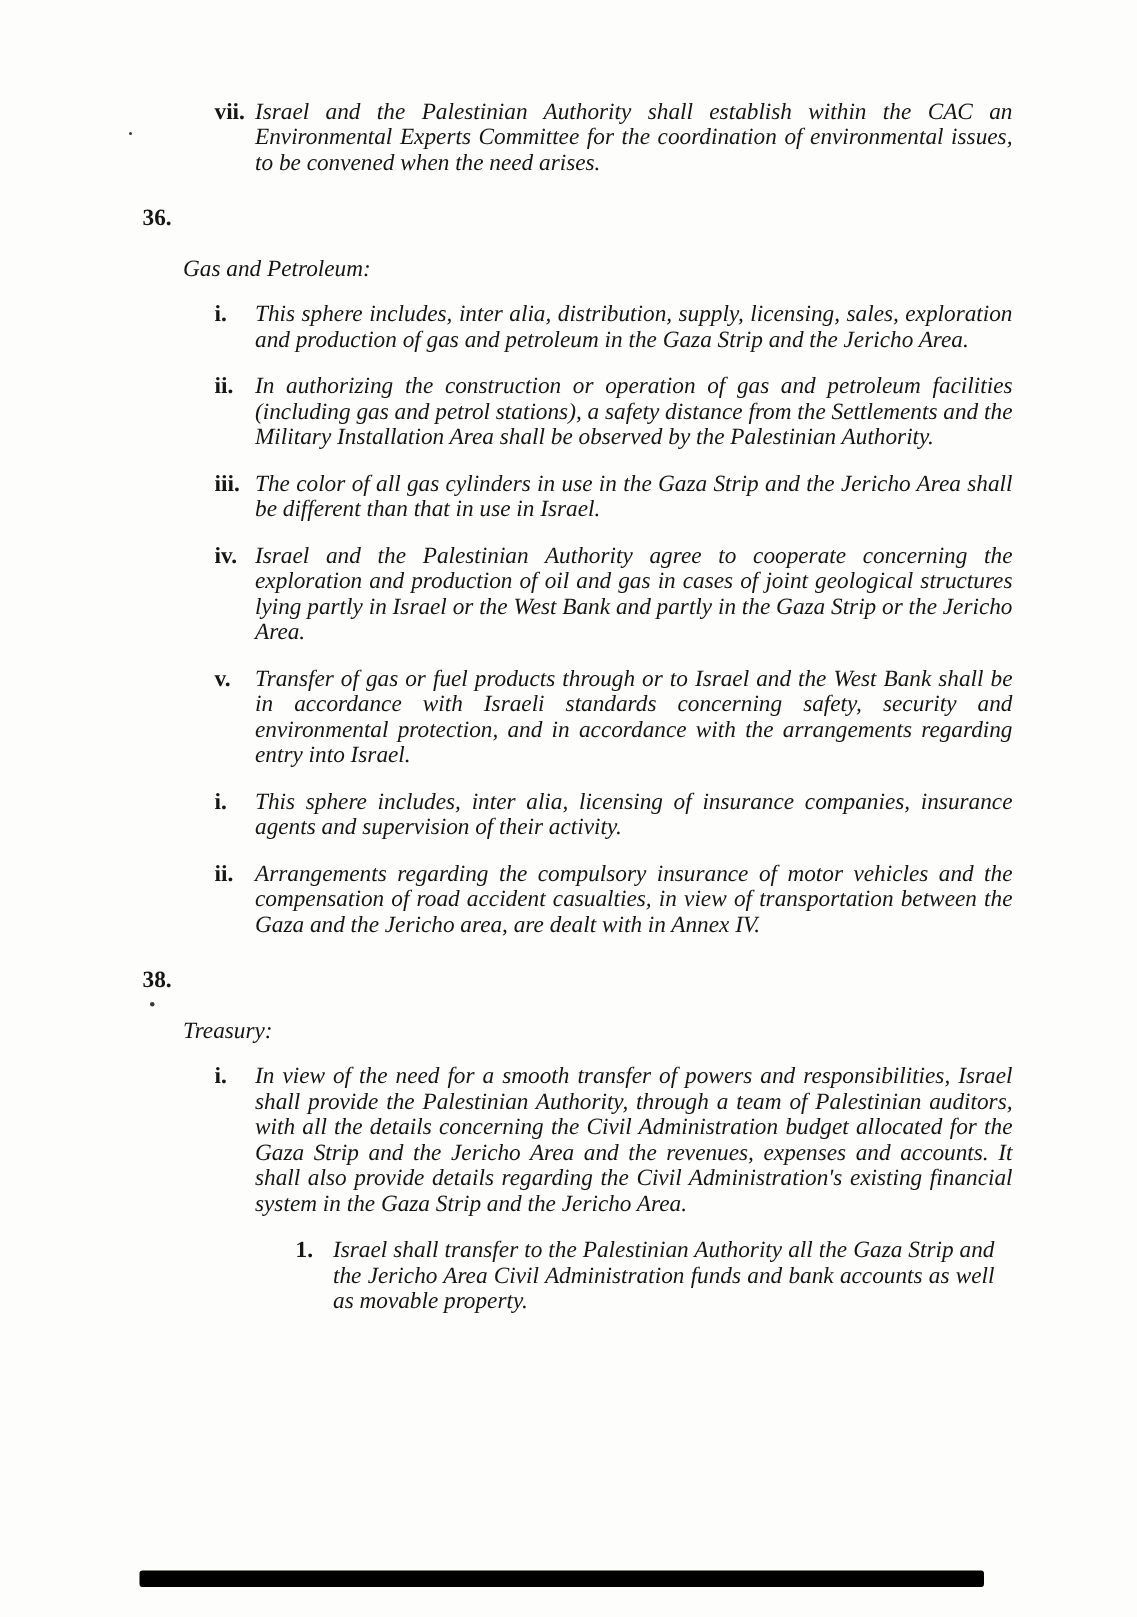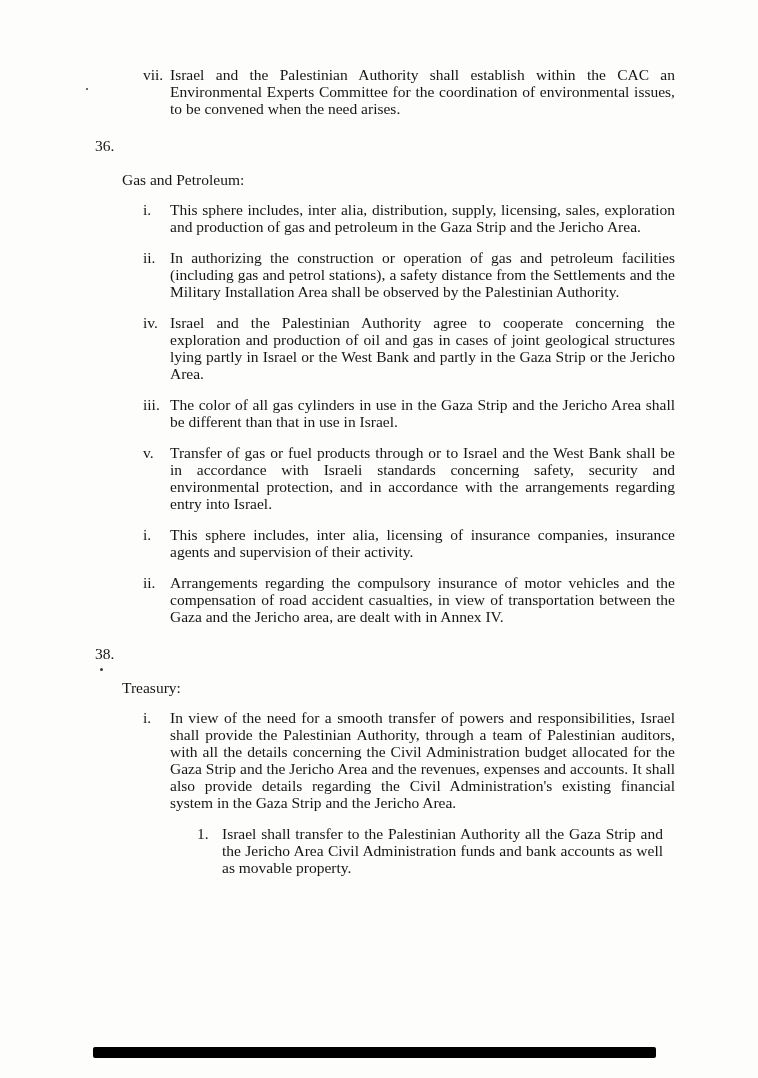--- a/index.html
+++ b/index.html
@@ -19,22 +19,22 @@
   .content {
     position: absolute;
     left: 95px;
     top: 66px;
     width: 580px;
     font-size: 15.5px;
     line-height: 17px;
   }
 
   .block { display: flex; margin: 0 0 14px 0; }
-  .block .lbl { flex: none; }
-  .block .txt { flex: 1; text-align: justify; }
+  .block .lbl { flex: none; font-weight: bold; }
+  .block .txt { flex: 1; text-align: justify; font-style: italic; }
 
   .section { margin-top: 20px; margin-bottom: 13px; }
   .section .lbl { width: 27px; }
   .section .txt { text-align: left; font-weight: normal; margin-top: 34px; }
 
   .sub { margin-left: 48px; }
   .sub .lbl { width: 27px; }
 
   .subsub { margin-left: 102px; margin-right: 12px; }
   .subsub .lbl { width: 25px; }
@@ -83,27 +83,27 @@
       <span class="lbl">i.</span>
       <span class="txt">This sphere includes, inter alia, distribution, supply, licensing, sales, exploration and production of gas and petroleum in the Gaza Strip and the Jericho Area.</span>
     </div>
 
     <div class="block sub">
       <span class="lbl">ii.</span>
       <span class="txt">In authorizing the construction or operation of gas and petroleum facilities (including gas and petrol stations), a safety distance from the Settlements and the Military Installation Area shall be observed by the Palestinian Authority.</span>
     </div>
 
     <div class="block sub">
-      <span class="lbl">iv.</span>
-      <span class="txt">Israel and the Palestinian Authority agree to cooperate concerning the exploration and production of oil and gas in cases of joint geological structures lying partly in Israel or the West Bank and partly in the Gaza Strip or the Jericho Area.</span>
+      <span class="lbl">iii.</span>
+      <span class="txt">The color of all gas cylinders in use in the Gaza Strip and the Jericho Area shall be different than that in use in Israel.</span>
     </div>
 
     <div class="block sub">
-      <span class="lbl">iii.</span>
-      <span class="txt">The color of all gas cylinders in use in the Gaza Strip and the Jericho Area shall be different than that in use in Israel.</span>
+      <span class="lbl">iv.</span>
+      <span class="txt">Israel and the Palestinian Authority agree to cooperate concerning the exploration and production of oil and gas in cases of joint geological structures lying partly in Israel or the West Bank and partly in the Gaza Strip or the Jericho Area.</span>
     </div>
 
     <div class="block sub">
       <span class="lbl">v.</span>
       <span class="txt">Transfer of gas or fuel products through or to Israel and the West Bank shall be in accordance with Israeli standards concerning safety, security and environmental protection, and in accordance with the arrangements regarding entry into Israel.</span>
     </div>
 
 
 
     <div class="block sub">

